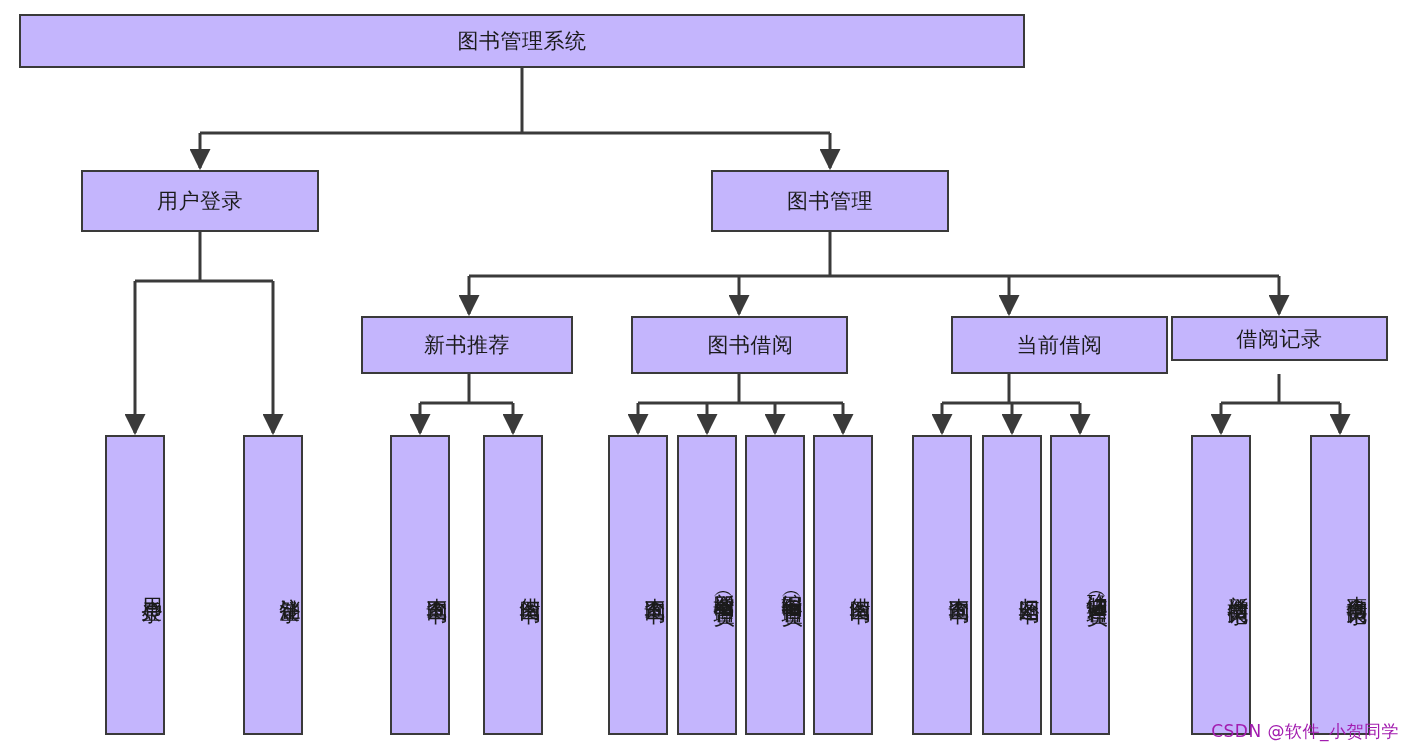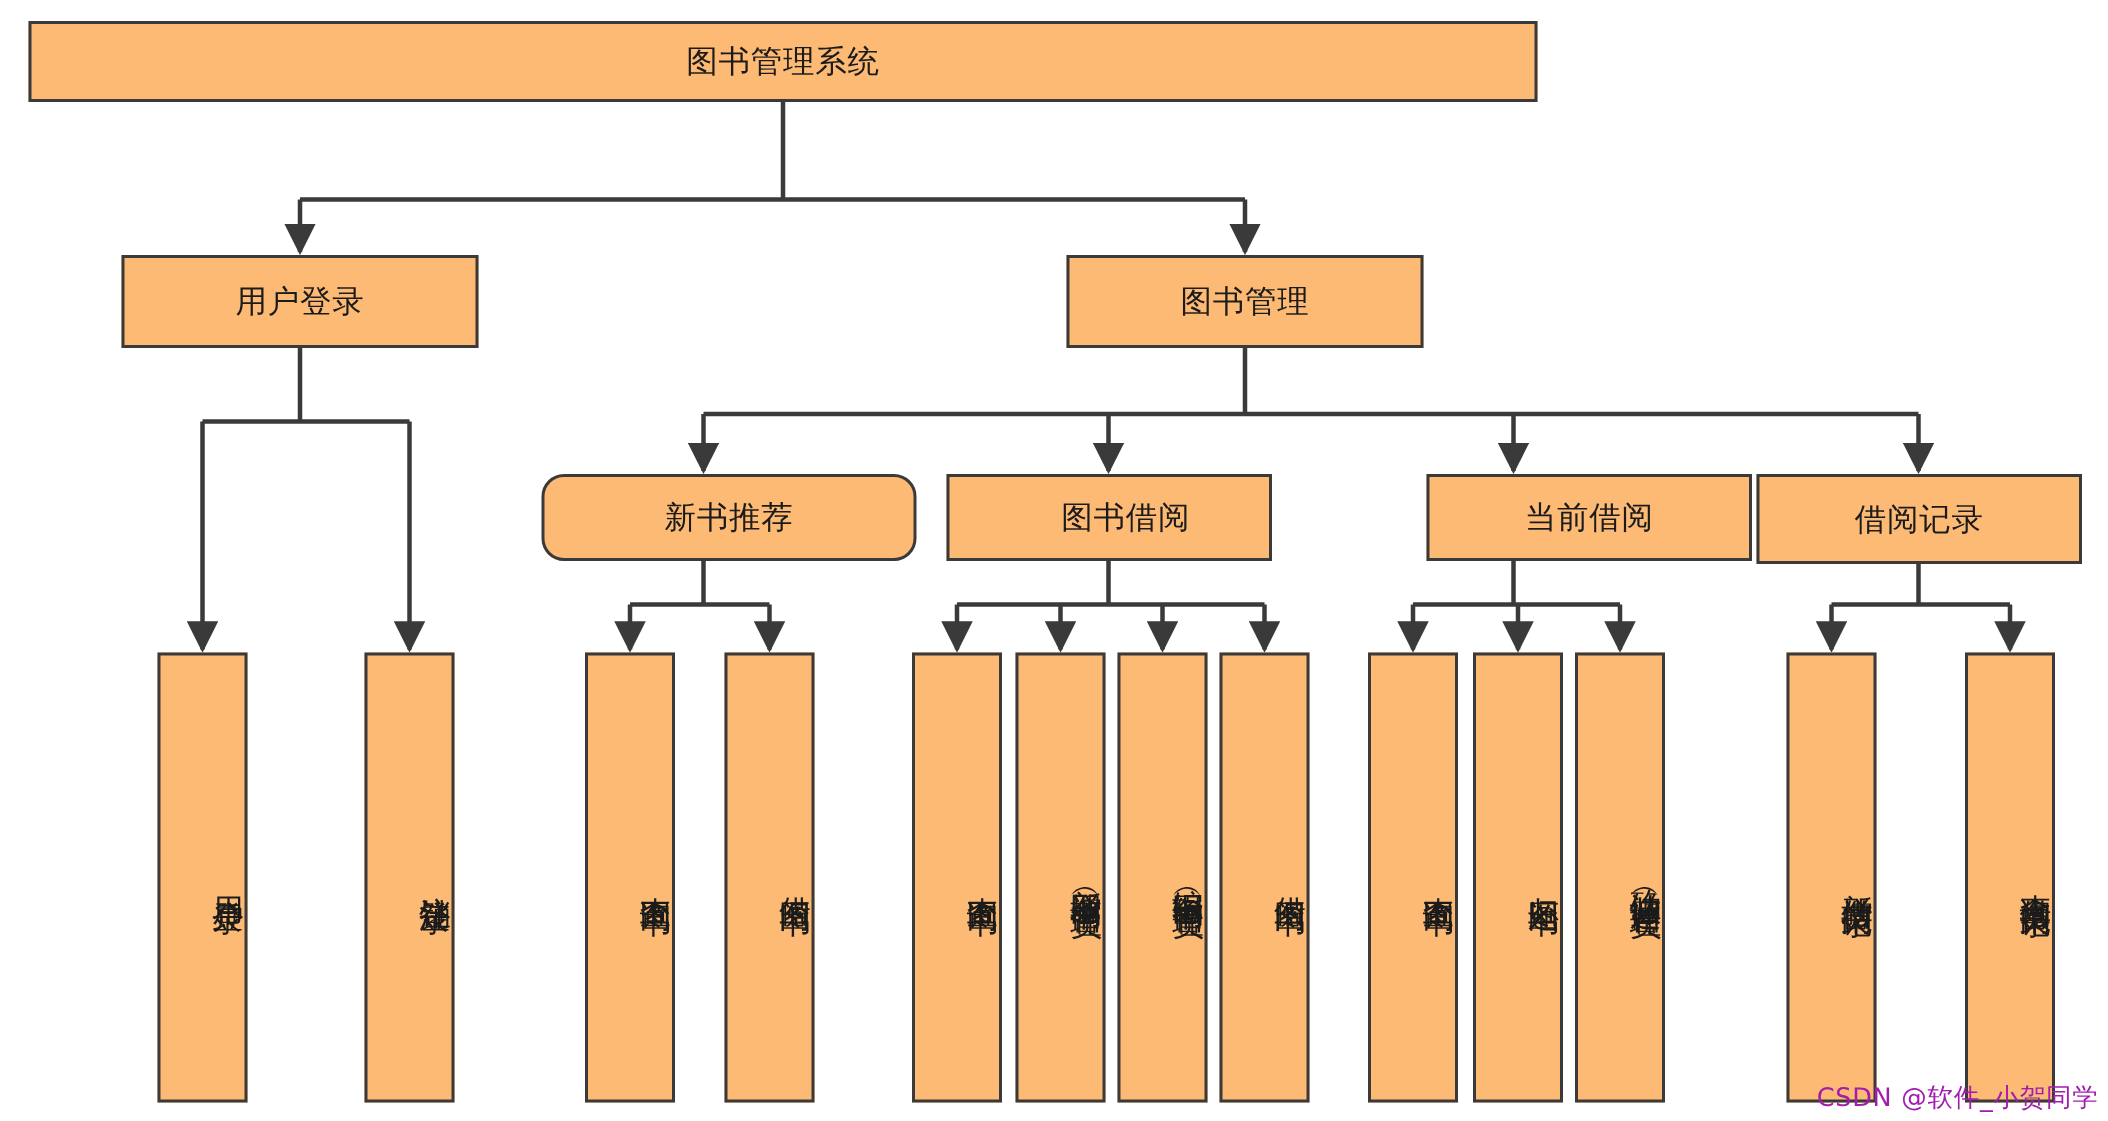--- a/index.html
+++ b/index.html
@@ -20,21 +20,21 @@
   svg#wires {
     position: absolute;
     left: 0;
     top: 0;
     width: 1405px;
     height: 747px;
   }
   .node {
     position: absolute;
     box-sizing: border-box;
-    background: #fdba74;
+    background: #c4b5fd;
     border: 2.5px solid #3a3a3a;
     display: flex;
     align-items: center;
     justify-content: center;
     color: #1b1b1b;
   }
   .node.horiz {
     font-size: 21px;
     letter-spacing: 0.5px;
   }
@@ -125,30 +125,30 @@
     <span>图书管理系统</span>
   </div>
 
   <div class="node horiz" style="left:81px;top:170px;width:238px;height:62px;">
     <span>用户登录</span>
   </div>
   <div class="node horiz" style="left:711px;top:170px;width:238px;height:62px;text-align:right;">
     <span>图书管理</span>
   </div>
 
-  <div class="node horiz" style="left:361px;top:316px;width:250px;height:58px;border-radius:15px;">
+  <div class="node horiz" style="left:361px;top:316px;width:212px;height:58px;">
     <span>新书推荐</span>
   </div>
   <div class="node horiz" style="left:631px;top:316px;width:217px;height:58px;padding-left:22px;">
     <span>图书借阅</span>
   </div>
   <div class="node horiz" style="left:951px;top:316px;width:217px;height:58px;">
     <span>当前借阅</span>
   </div>
-  <div class="node horiz" style="left:1171px;top:316px;width:217px;height:60px;">
+  <div class="node horiz" style="left:1171px;top:316px;width:217px;height:45px;">
     <span>借阅记录</span>
   </div>
 
   <div class="node vert" style="left:105px;top:435px;width:60px;height:300px;">
     <span class="vtext">用户登录</span>
   </div>
   <div class="node vert" style="left:243px;top:435px;width:60px;height:300px;">
     <span class="vtext">注销登录</span>
   </div>
   <div class="node vert" style="left:390px;top:435px;width:60px;height:300px;">

